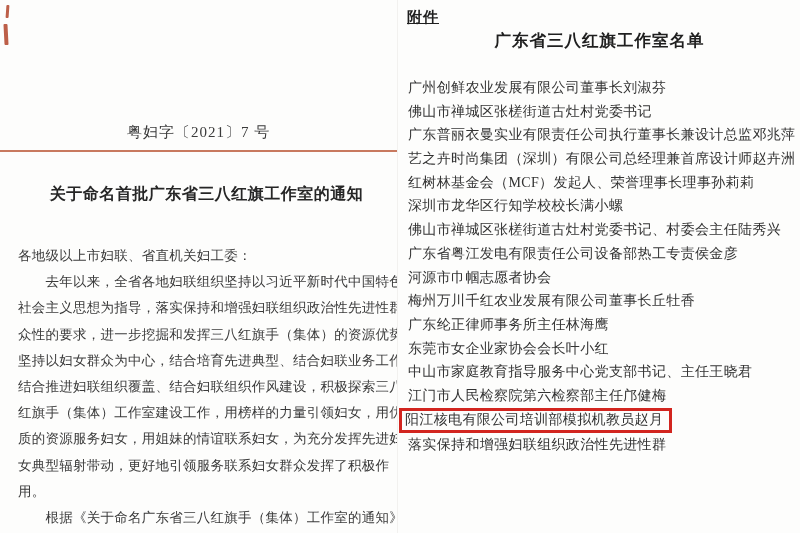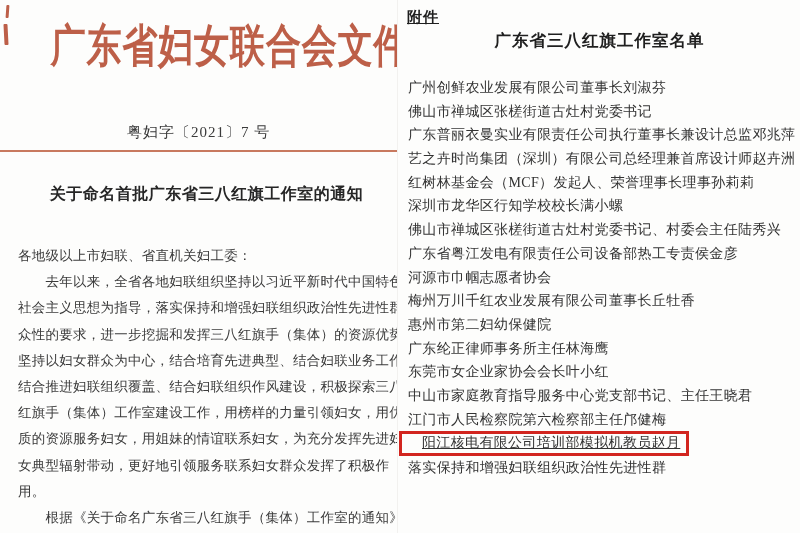--- a/index.html
+++ b/index.html
@@ -61,36 +61,33 @@
     position:absolute; top:76px; left:10px; right:2px;
     font-size:14px; color:#333333;
   }
   .workstation-list .entry {
     height:23.7px; line-height:23.7px;
     letter-spacing:.35px; white-space:nowrap;
   }
   .workstation-list .entry.boxed {
     display:table; height:auto; line-height:18px;
     border:3px solid var(--highlight-red,#d2251f);
-    padding:0 6px 1px 20px; margin-left:-9px;text-decoration:underline;
+    padding:0 6px 1px 3px; margin-left:-9px;
   }
 </style>
 </head>
 <body>
 
 <div id="left-page" class="page">
 
   <div class="stamp-fragment">
     <div class="stamp-stroke-a"></div>
     <div class="stamp-stroke-b"></div>
   </div>
 
-  <div class="masthead">
-    <span class="squeeze">广东省妇女联合会文件</span>
-  </div>
 
   <div class="doc-number">粤妇字〔2021〕7 号</div>
 
   <hr class="red-divider">
 
   <div class="doc-title">关于命名首批广东省三八红旗工作室的通知</div>
 
   <div class="doc-body">
       <div class="body-line">各地级以上市妇联、省直机关妇工委：</div>
       <div class="body-line">　　去年以来，全省各地妇联组织坚持以习近平新时代中国特色</div>
@@ -116,21 +113,20 @@
       <div class="entry">广州创鲜农业发展有限公司董事长刘淑芬</div>
       <div class="entry">佛山市禅城区张槎街道古灶村党委书记</div>
       <div class="entry">广东普丽衣曼实业有限责任公司执行董事长兼设计总监邓兆萍</div>
       <div class="entry">艺之卉时尚集团（深圳）有限公司总经理兼首席设计师赵卉洲</div>
       <div class="entry">红树林基金会（MCF）发起人、荣誉理事长理事孙莉莉</div>
       <div class="entry">深圳市龙华区行知学校校长满小螺</div>
       <div class="entry">佛山市禅城区张槎街道古灶村党委书记、村委会主任陆秀兴</div>
       <div class="entry">广东省粤江发电有限责任公司设备部热工专责侯金彦</div>
       <div class="entry">河源市巾帼志愿者协会</div>
       <div class="entry">梅州万川千红农业发展有限公司董事长丘牡香</div>
-      <div class="entry">惠州市第二妇幼保健院</div>
       <div class="entry">广东纶正律师事务所主任林海鹰</div>
       <div class="entry">东莞市女企业家协会会长叶小红</div>
       <div class="entry">中山市家庭教育指导服务中心党支部书记、主任王晓君</div>
       <div class="entry">江门市人民检察院第六检察部主任邝健梅</div>
       <div class="entry boxed">阳江核电有限公司培训部模拟机教员赵月</div>
       <div class="entry">落实保持和增强妇联组织政治性先进性群</div>
     </div>
 </div>
 
 </body></html>

